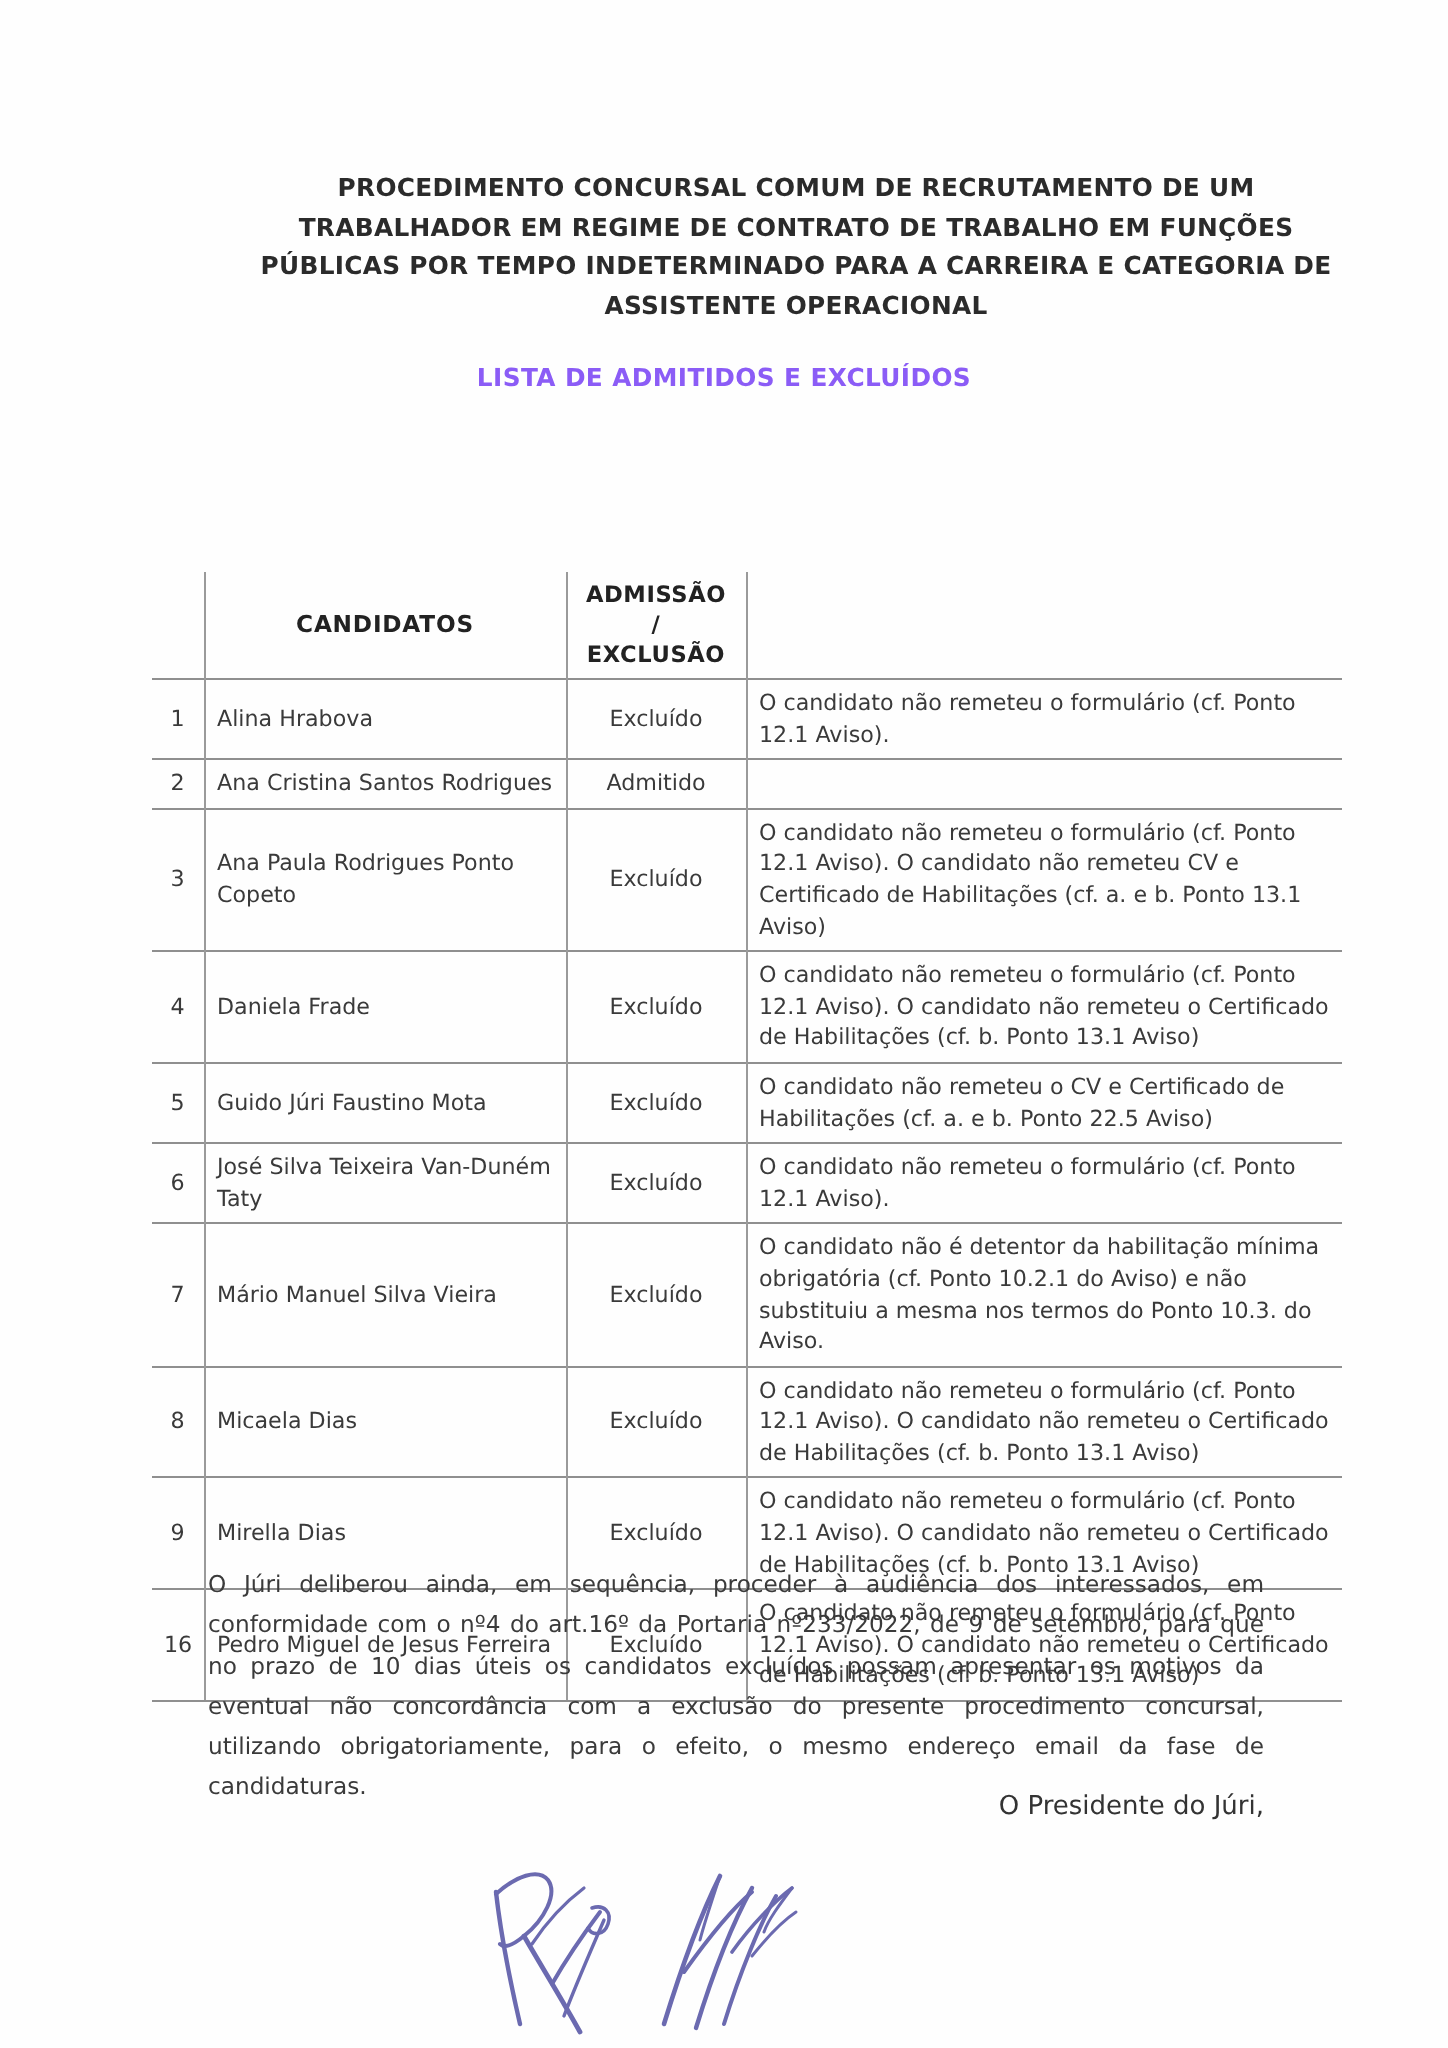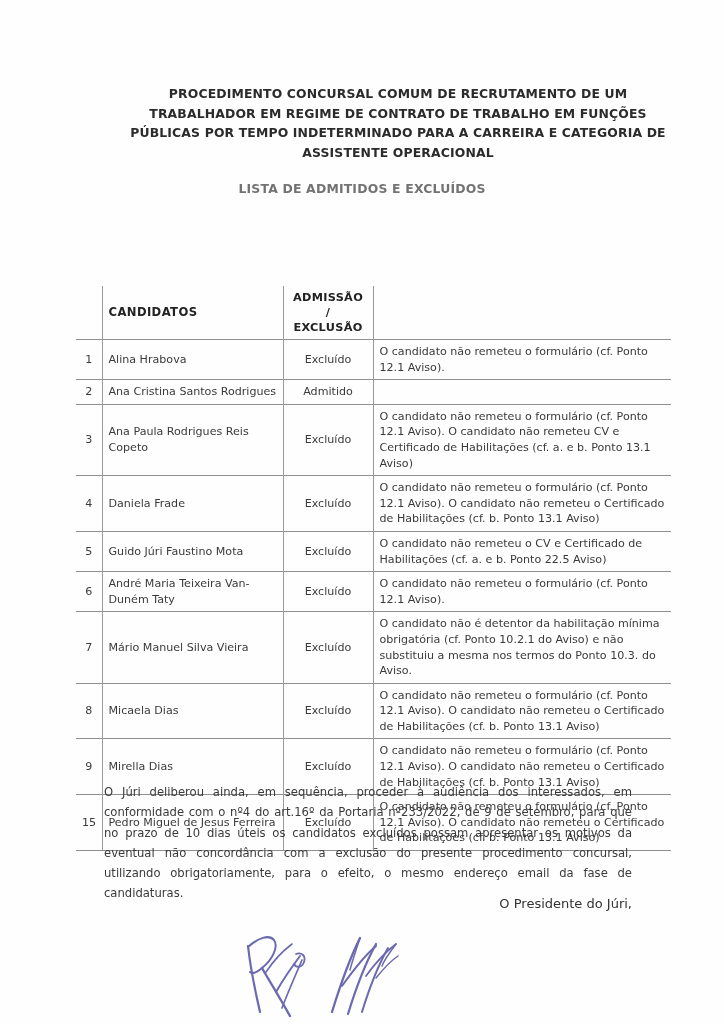--- a/index.html
+++ b/index.html
@@ -39,21 +39,21 @@
 
   .doc-subtitle {
     position: absolute;
     left: 92px;
     top: 181px;
     width: 540px;
     text-align: center;
     font-weight: bold;
     font-size: 12.4px;
     letter-spacing: 0.2px;
-    color: #737373;
+    color: #8b5cf6;
   }
 
   
   .intro {
     position: absolute;
     left: 104px;
     top: 233px;
     width: 528px;
     font-size: 11.6px;
     line-height: 20px;
@@ -84,21 +84,21 @@
     font-weight: normal;
     font-size: 11.1px;
     line-height: 15.6px;
     color: #3a3a3a;
   }
   table.lista .hrow   { border-top: 1px solid #8f8f8f; }
   table.lista .hbot   { border-bottom: 1px solid #8f8f8f; }
 
   thead th.head-num { border-right: 1px solid #9a9a9a; }
   thead th.head-name {
-    text-align: left;
+    text-align: center;
     font-weight: bold;
     font-size: 11.6px;
     letter-spacing: 0.4px;
     color: #222;
     border-right: 1px solid #9a9a9a;
   }
   thead th.head-stat {
     text-align: center;
     font-weight: bold;
     font-size: 11.3px;
@@ -199,39 +199,39 @@
             <td class="cell-obs hrow">O candidato não remeteu o formulário (cf. Ponto 12.1 Aviso).</td>
           </tr>
           <tr>
             <td class="cell-num hrow">2</td>
             <td class="cell-name hrow">Ana Cristina Santos Rodrigues</td>
             <td class="cell-stat hrow">Admitido</td>
             <td class="cell-obs hrow"></td>
           </tr>
           <tr>
             <td class="cell-num hrow">3</td>
-            <td class="cell-name hrow">Ana Paula Rodrigues Reis Copeto</td>
+            <td class="cell-name hrow">Ana Paula Rodrigues Ponto Copeto</td>
             <td class="cell-stat hrow">Excluído</td>
             <td class="cell-obs hrow">O candidato não remeteu o formulário (cf. Ponto 12.1 Aviso). O candidato não remeteu CV e Certificado de Habilitações (cf. a. e b. Ponto 13.1 Aviso)</td>
           </tr>
           <tr>
             <td class="cell-num hrow">4</td>
             <td class="cell-name hrow">Daniela Frade</td>
             <td class="cell-stat hrow">Excluído</td>
             <td class="cell-obs hrow">O candidato não remeteu o formulário (cf. Ponto 12.1 Aviso). O candidato não remeteu o Certificado de Habilitações (cf. b. Ponto 13.1 Aviso)</td>
           </tr>
           <tr>
             <td class="cell-num hrow">5</td>
             <td class="cell-name hrow">Guido Júri Faustino Mota</td>
             <td class="cell-stat hrow">Excluído</td>
             <td class="cell-obs hrow">O candidato não remeteu o CV e Certificado de Habilitações (cf. a. e b. Ponto 22.5 Aviso)</td>
           </tr>
           <tr>
             <td class="cell-num hrow">6</td>
-            <td class="cell-name hrow">André Maria Teixeira Van-Duném Taty</td>
+            <td class="cell-name hrow">José Silva Teixeira Van-Duném Taty</td>
             <td class="cell-stat hrow">Excluído</td>
             <td class="cell-obs hrow">O candidato não remeteu o formulário (cf. Ponto 12.1 Aviso).</td>
           </tr>
           <tr>
             <td class="cell-num hrow">7</td>
             <td class="cell-name hrow">Mário Manuel Silva Vieira</td>
             <td class="cell-stat hrow">Excluído</td>
             <td class="cell-obs hrow">O candidato não é detentor da habilitação mínima obrigatória (cf. Ponto 10.2.1 do Aviso) e não substituiu a mesma nos termos do Ponto 10.3. do Aviso.</td>
           </tr>
           <tr>
@@ -240,21 +240,21 @@
             <td class="cell-stat hrow">Excluído</td>
             <td class="cell-obs hrow">O candidato não remeteu o formulário (cf. Ponto 12.1 Aviso). O candidato não remeteu o Certificado de Habilitações (cf. b. Ponto 13.1 Aviso)</td>
           </tr>
           <tr>
             <td class="cell-num hrow">9</td>
             <td class="cell-name hrow">Mirella Dias</td>
             <td class="cell-stat hrow">Excluído</td>
             <td class="cell-obs hrow">O candidato não remeteu o formulário (cf. Ponto 12.1 Aviso). O candidato não remeteu o Certificado de Habilitações (cf. b. Ponto 13.1 Aviso)</td>
           </tr>
           <tr>
-            <td class="cell-num hrow hbot">15</td>
+            <td class="cell-num hrow hbot">16</td>
             <td class="cell-name hrow hbot">Pedro Miguel de Jesus Ferreira</td>
             <td class="cell-stat hrow hbot">Excluído</td>
             <td class="cell-obs hrow hbot">O candidato não remeteu o formulário (cf. Ponto 12.1 Aviso). O candidato não remeteu o Certificado de Habilitações (cf. b. Ponto 13.1 Aviso)</td>
           </tr>
         </tbody>
     </table>
   </div>
 
   <div class="closing">O Júri deliberou ainda, em sequência, proceder à audiência dos interessados, em conformidade com o nº4 do art.16º da Portaria nº233/2022, de 9 de setembro, para que no prazo de 10 dias úteis os candidatos excluídos possam apresentar os motivos da eventual não concordância com a exclusão do presente procedimento concursal, utilizando obrigatoriamente, para o efeito, o mesmo endereço email da fase de candidaturas.</div>
 

